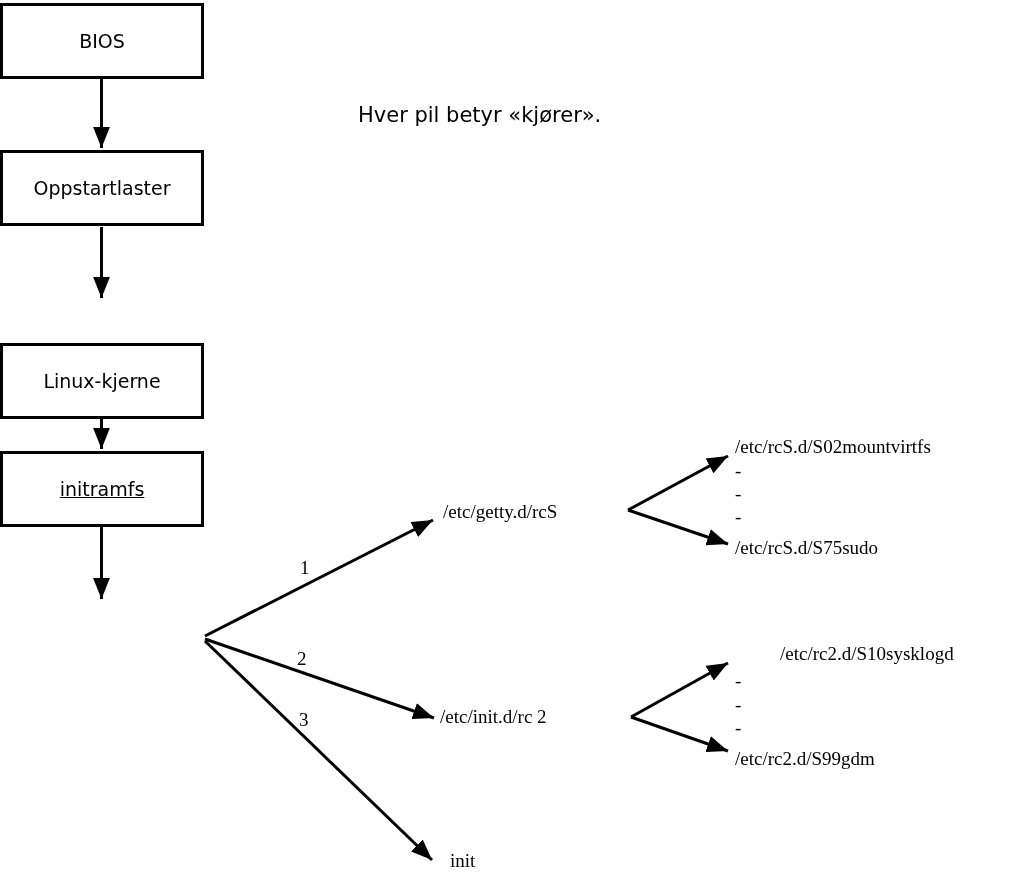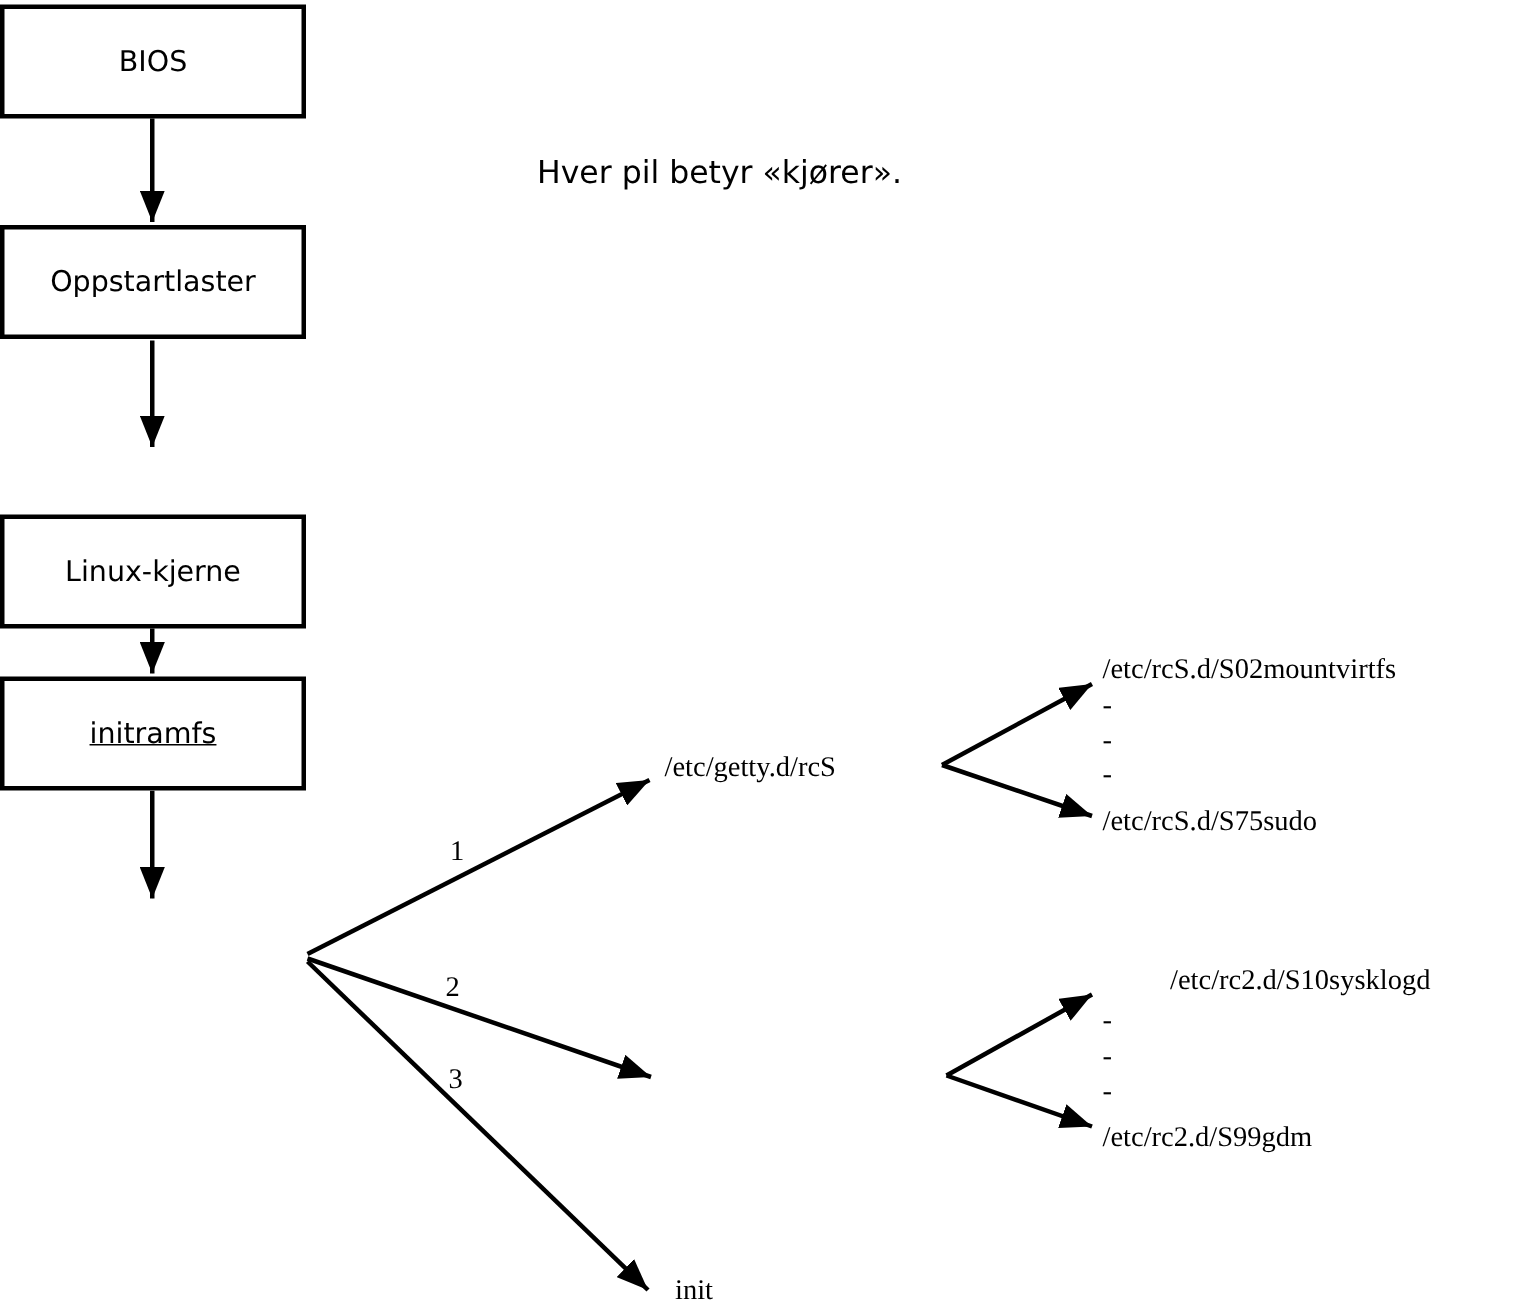--- a/index.html
+++ b/index.html
@@ -98,20 +98,21 @@
   <div class="mono" style="left:297px; top:647px;">2</div>
   <div class="mono" style="left:299px; top:708px;">3</div>
 
   <div class="mono" style="left:443px; top:500px;">/etc/getty.d/rcS</div>
   <div class="mono" style="left:735px; top:435px;">/etc/rcS.d/S02mountvirtfs</div>
   <div class="mono" style="left:735px; top:459px;">-</div>
   <div class="mono" style="left:735px; top:482px;">-</div>
   <div class="mono" style="left:735px; top:505px;">-</div>
   <div class="mono" style="left:735px; top:536px;">/etc/rcS.d/S75sudo</div>
 
+  <div class="mono" style="left:440px; top:705px;">/etc/init.d/rc 2</div>
   <div class="mono" style="left:735px; top:642px;margin-left:45px;">/etc/rc2.d/S10sysklogd</div>
   <div class="mono" style="left:735px; top:669px;">-</div>
   <div class="mono" style="left:735px; top:693px;">-</div>
   <div class="mono" style="left:735px; top:716px;">-</div>
   <div class="mono" style="left:735px; top:747px;">/etc/rc2.d/S99gdm</div>
 
   <div class="mono" style="left:450px; top:849px;">init</div>
 
 </div>
 

